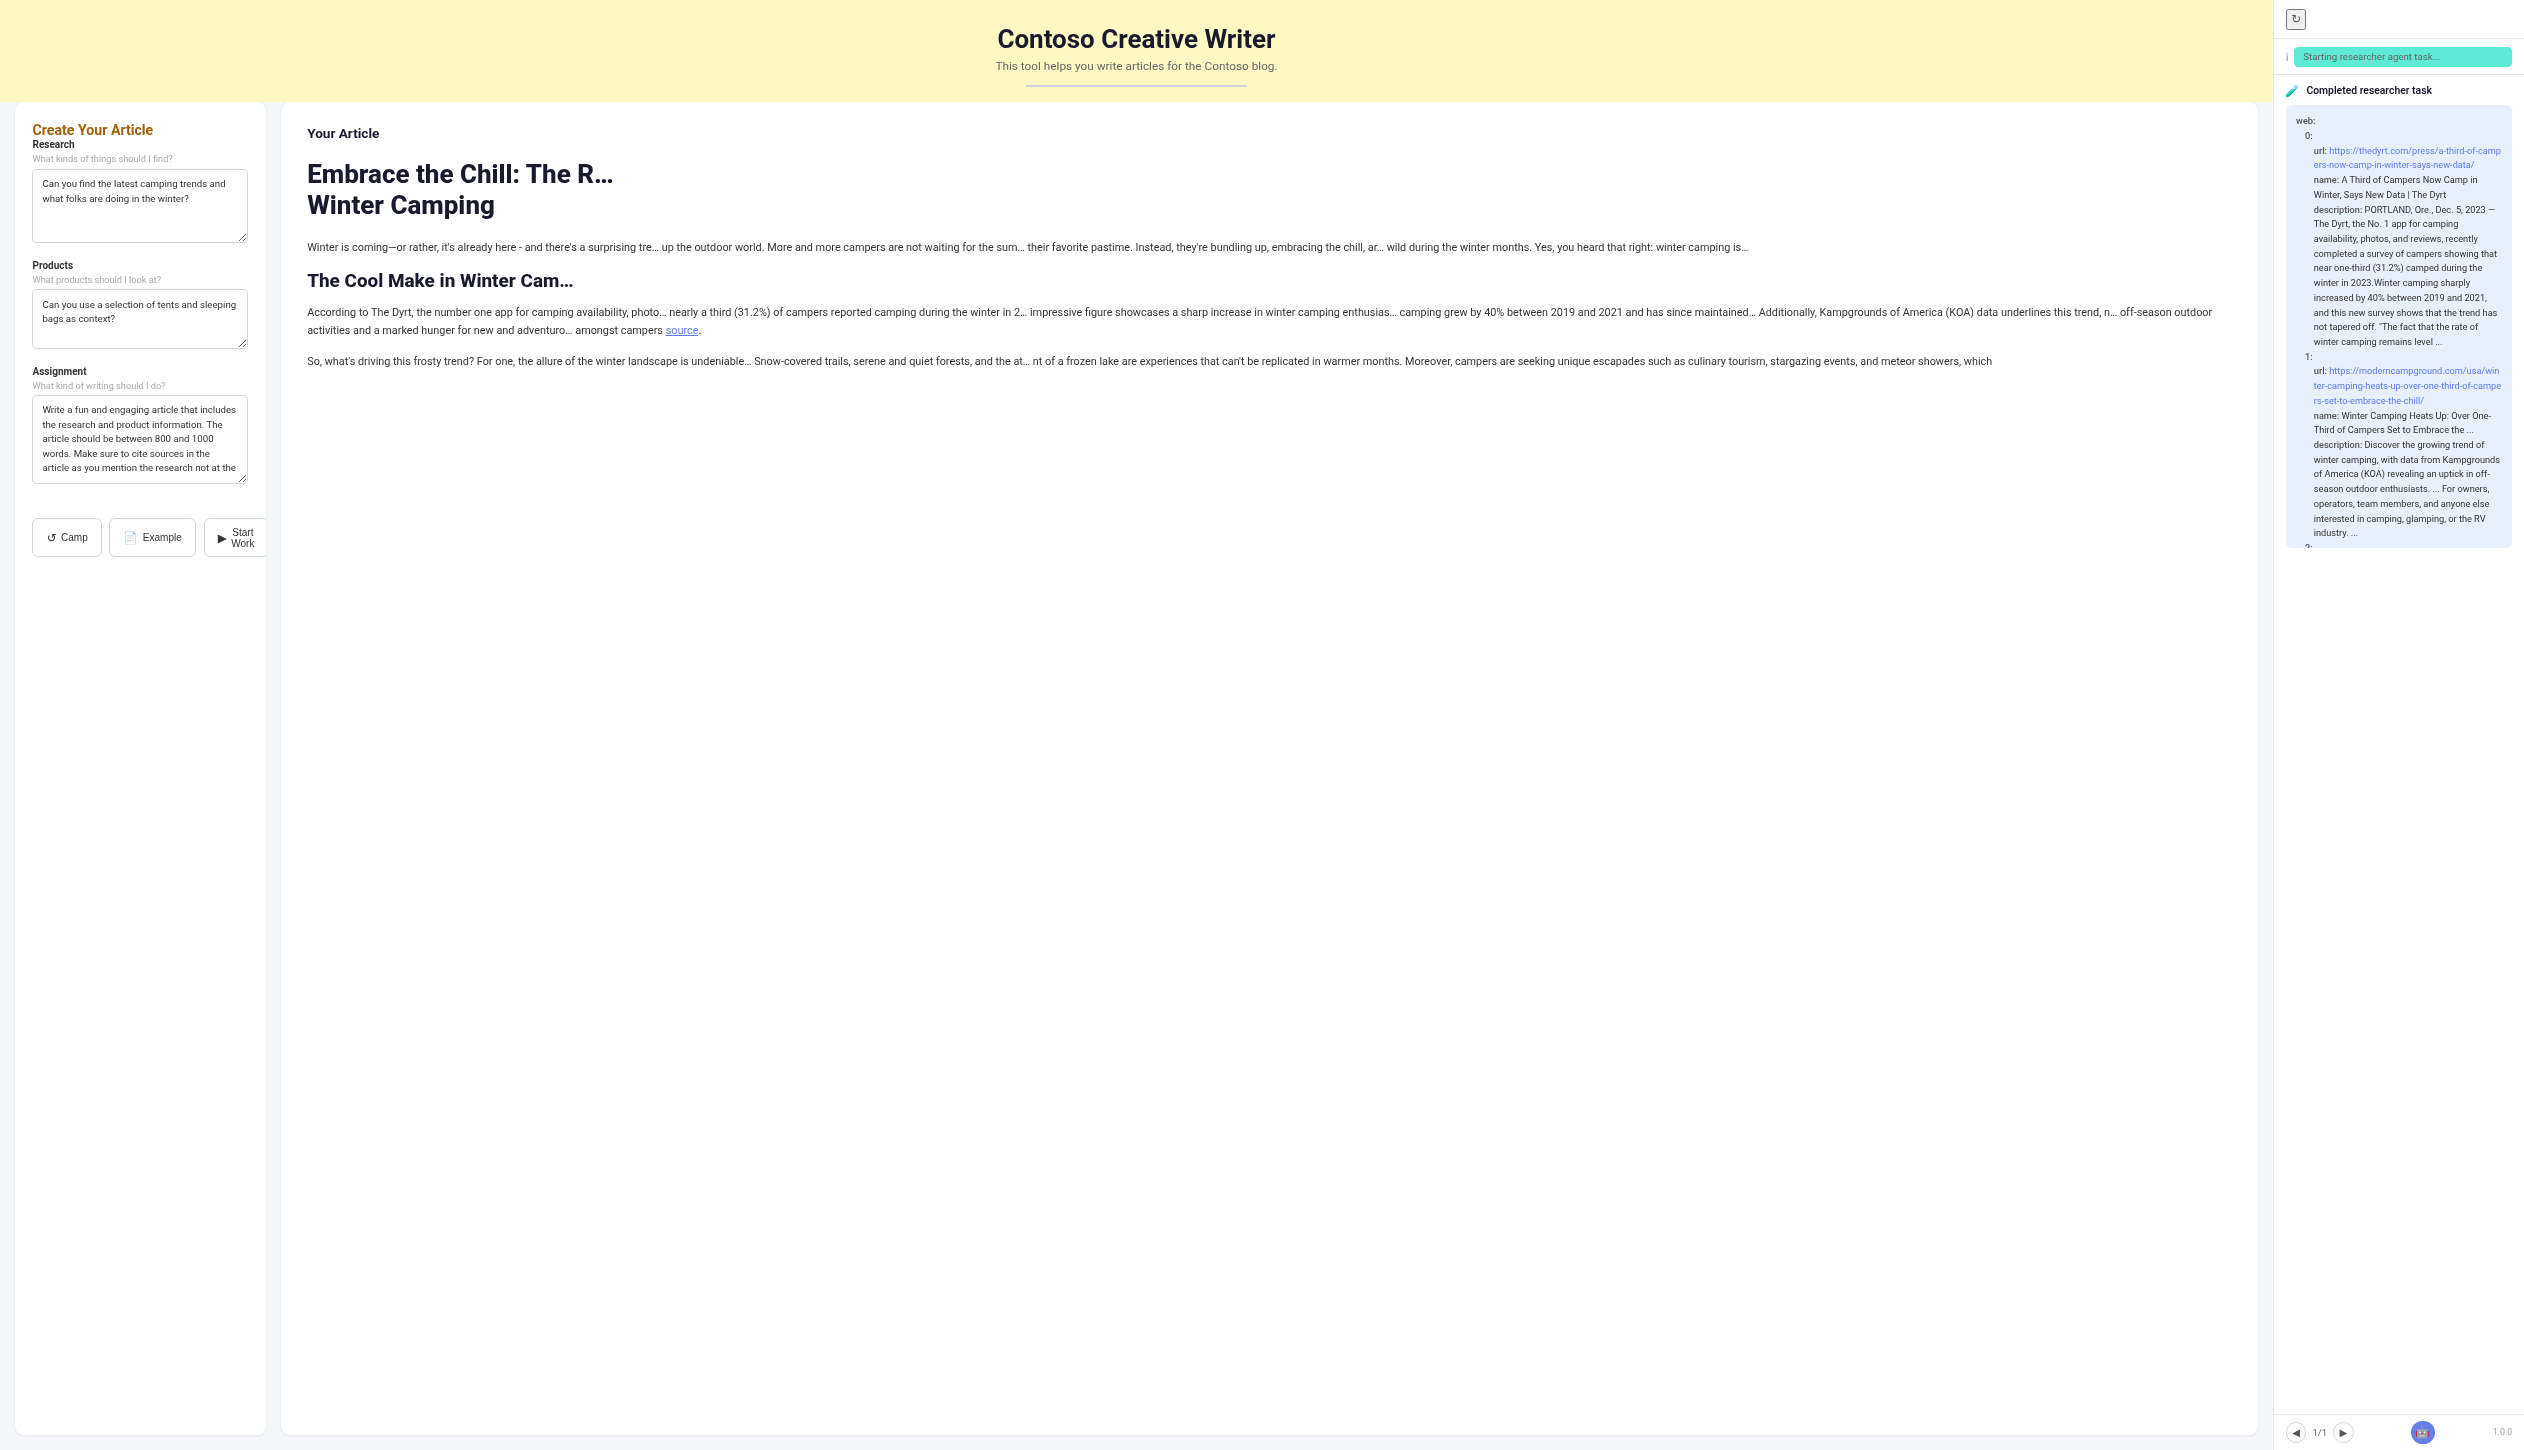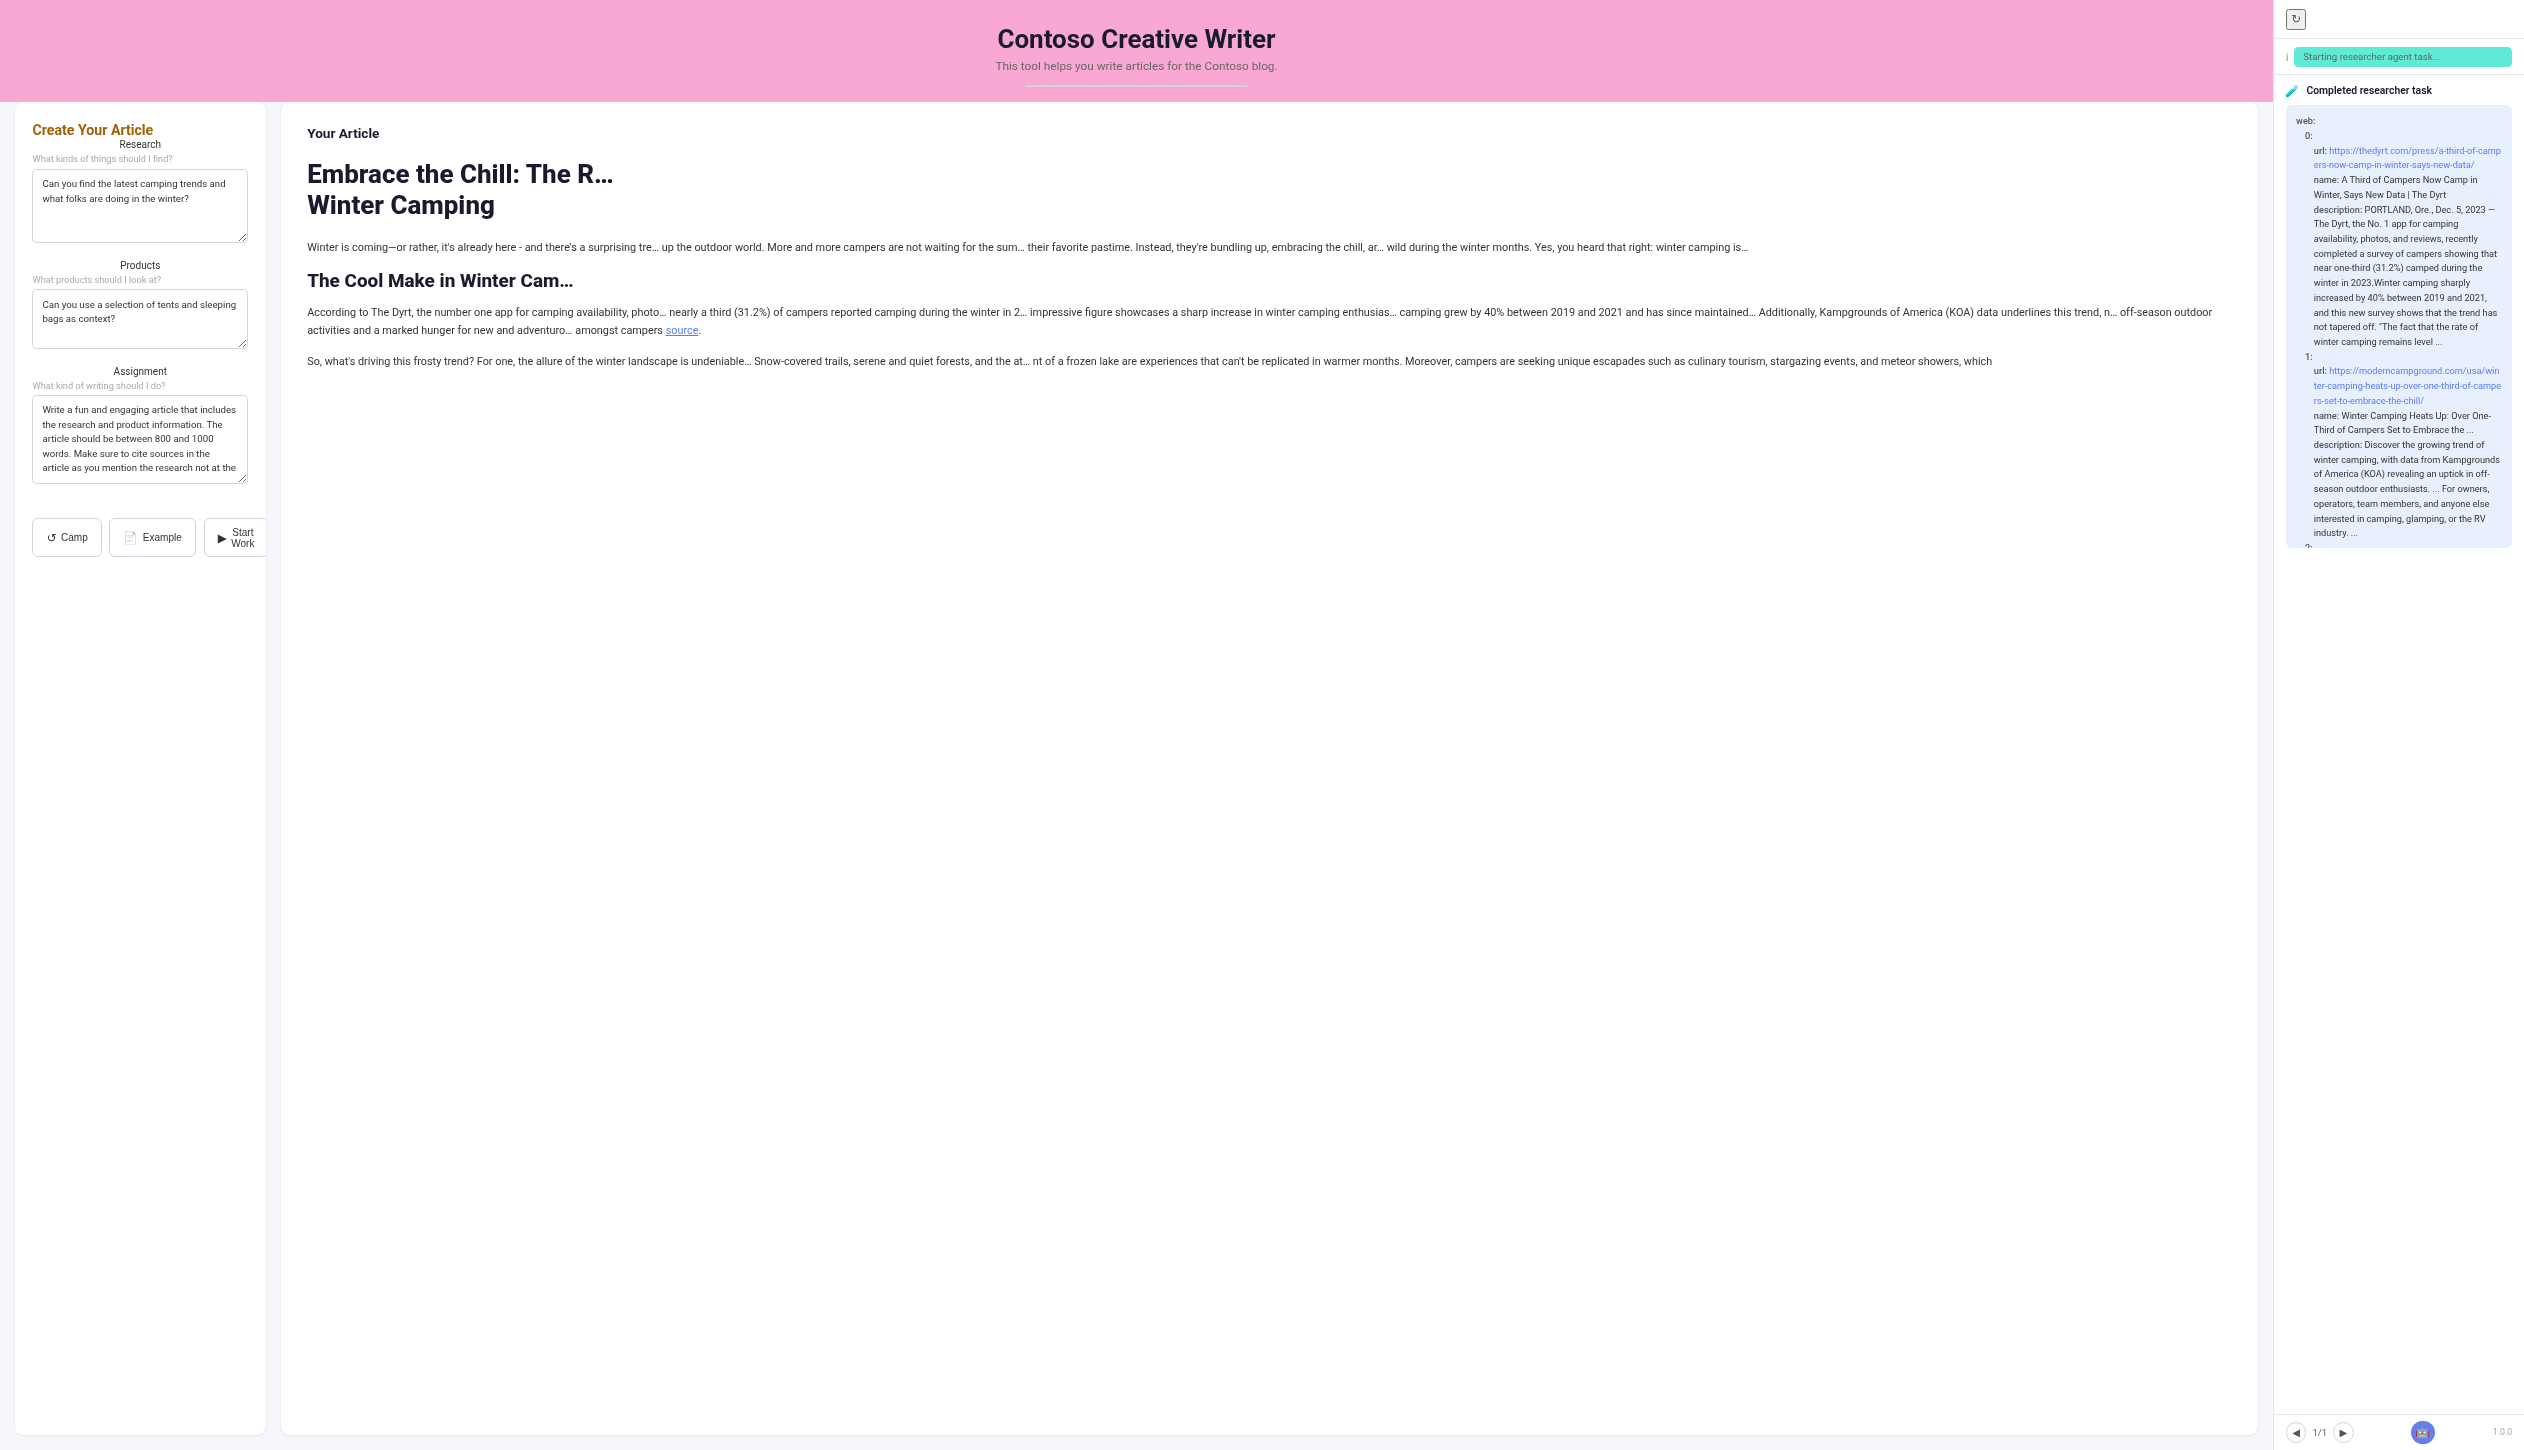--- a/index.html
+++ b/index.html
@@ -16,21 +16,21 @@
       flex: 1;
       display: flex;
       flex-direction: column;
       overflow: hidden;
     }
 
     
     .header {
       text-align: center;
       padding: 23.6px 14.8px 14.8px;
-      background: #f9a8d4;
+      background: #fef9c3;
     }
     .header h1 {
       font-size: 2.2rem;
       font-weight: 700;
       color: #1a1a2e;
       margin-bottom: 5.9px;
     }
     .header p {
       font-size: 1rem;
       color: #666;
@@ -69,24 +69,23 @@
       color: #a16207;
       margin-bottom: 1px;
     }
 
     .field-group {
       margin-bottom: 13.3px;
     }
 
     .field-label {
       font-size: 0.85rem;
-      font-weight: 400;
+      font-weight: 700;
       color: #333;
       margin-bottom: 3px;
-      text-align: center;
     }
 
     .field-placeholder {
       font-size: 0.78rem;
       color: #aaa;
       margin-bottom: 4.4px;
     }
 
     textarea {
       width: 100%;

